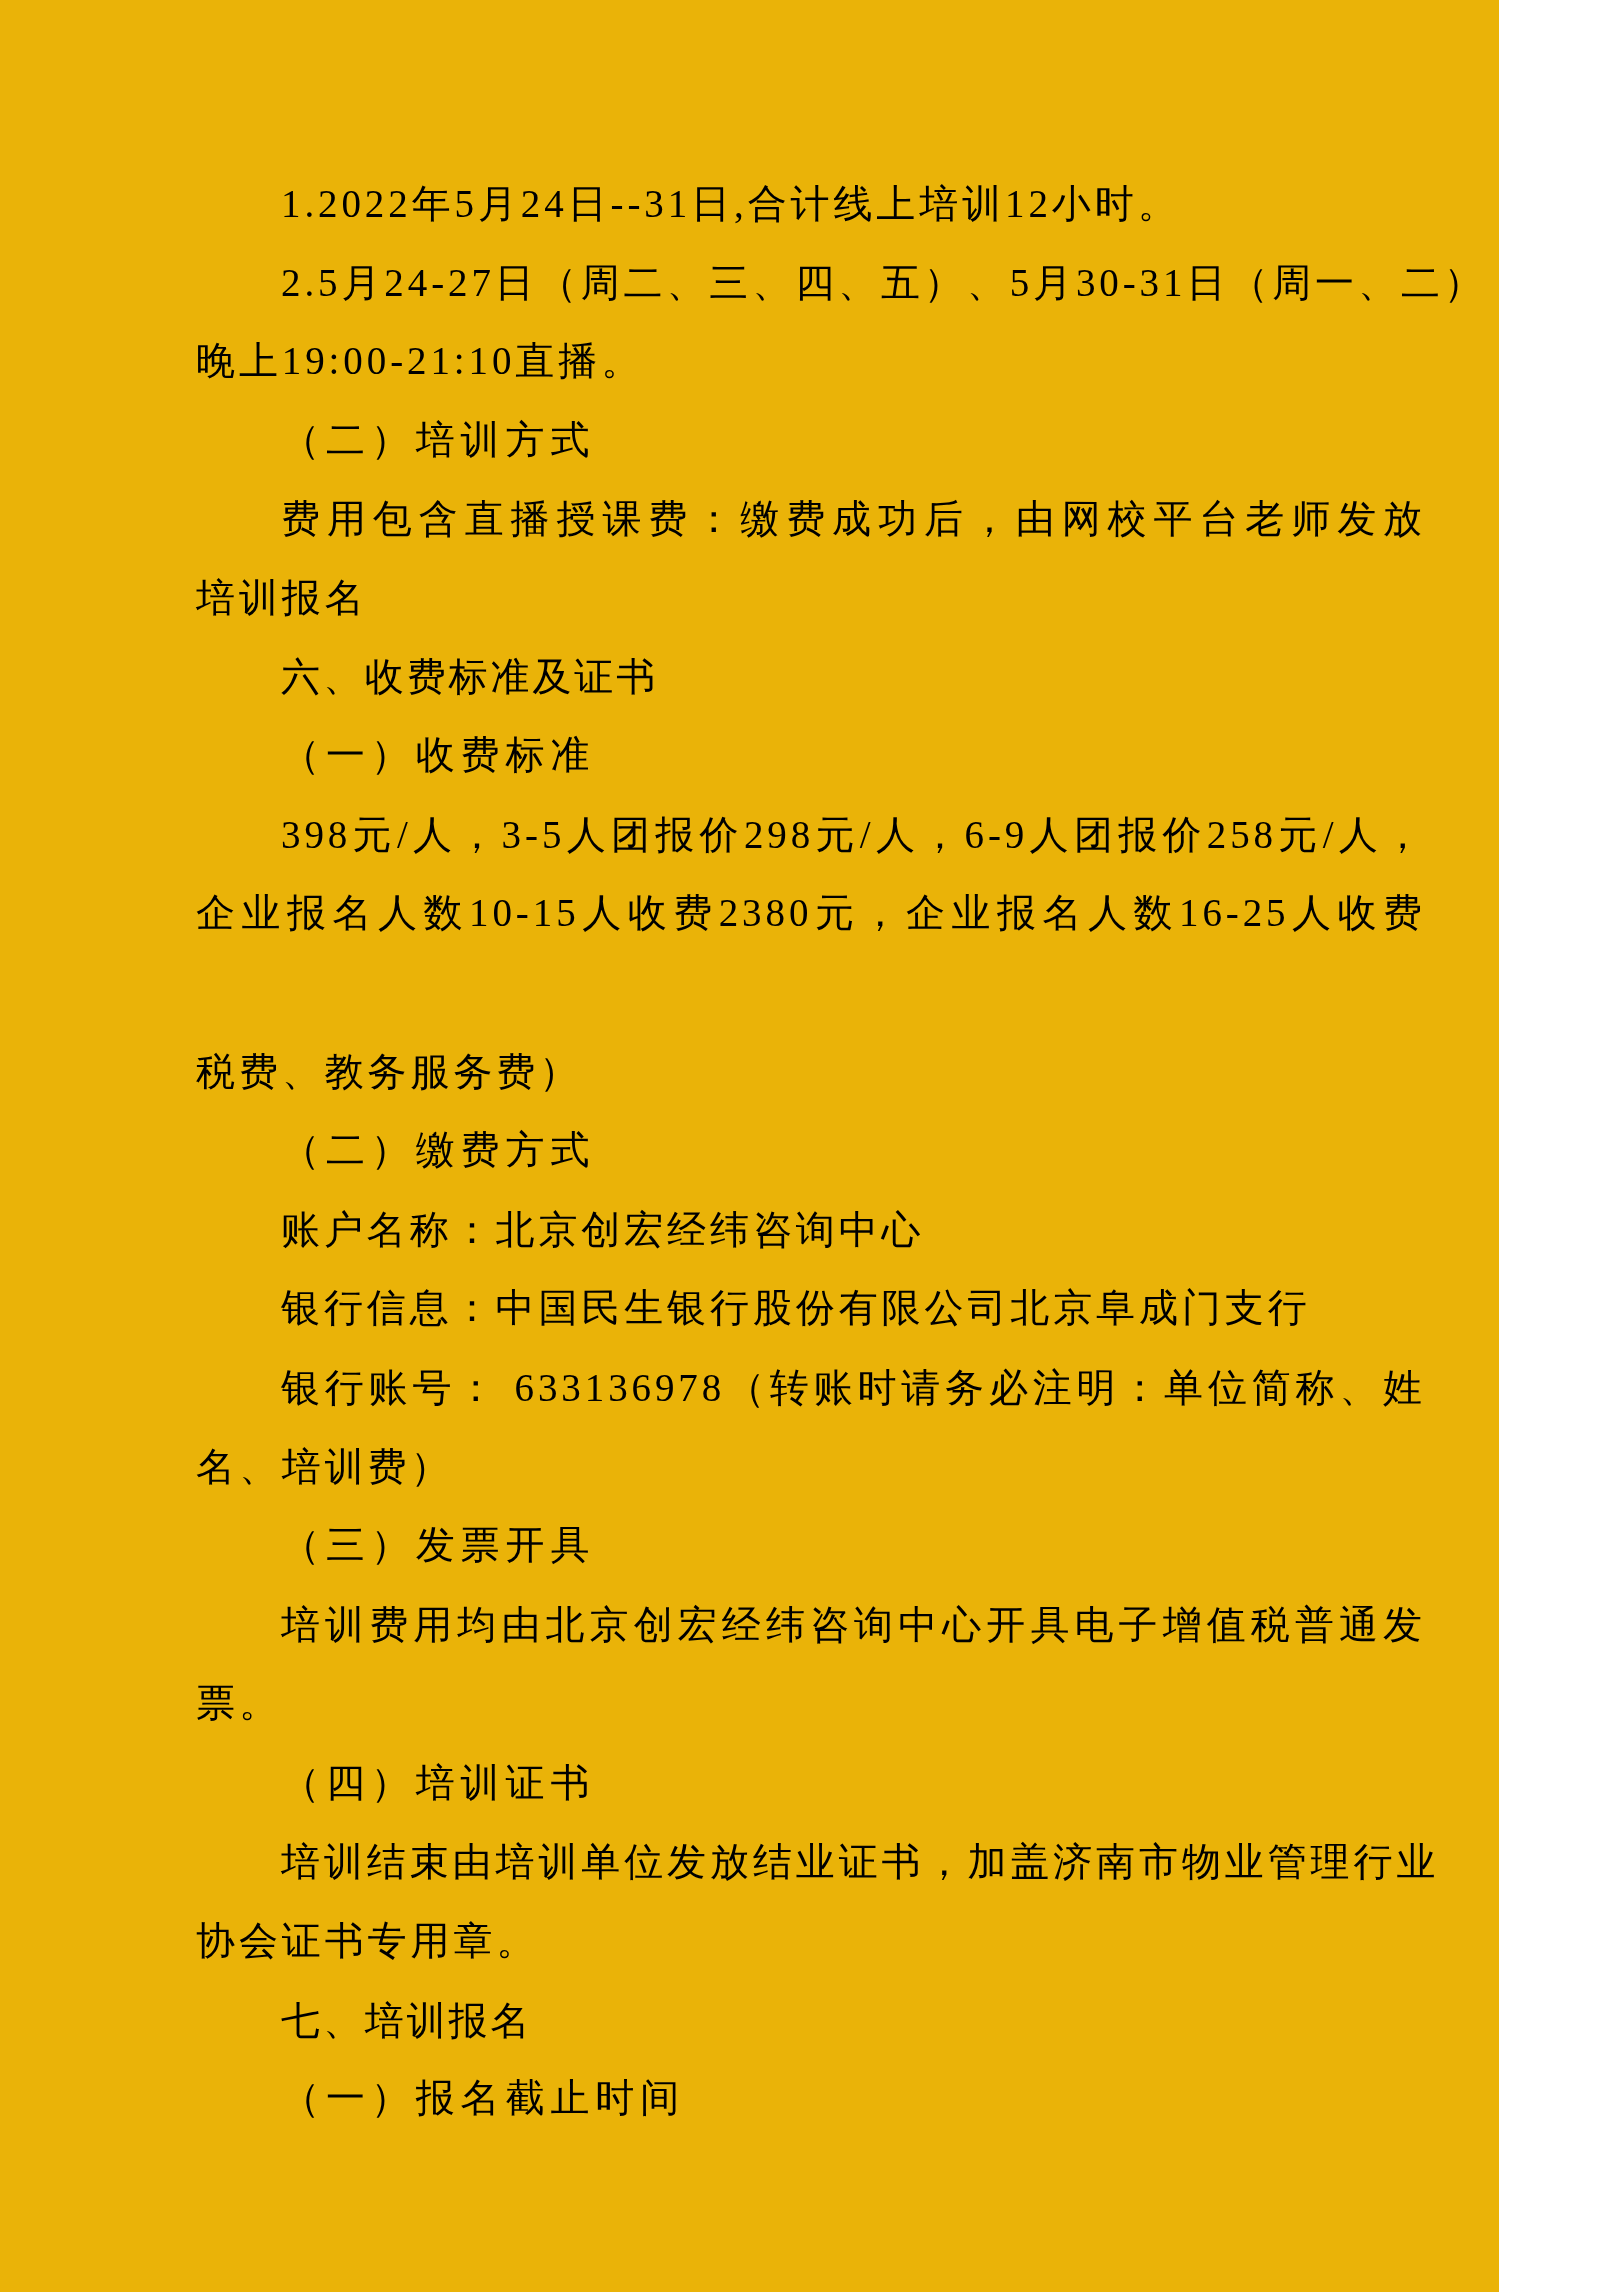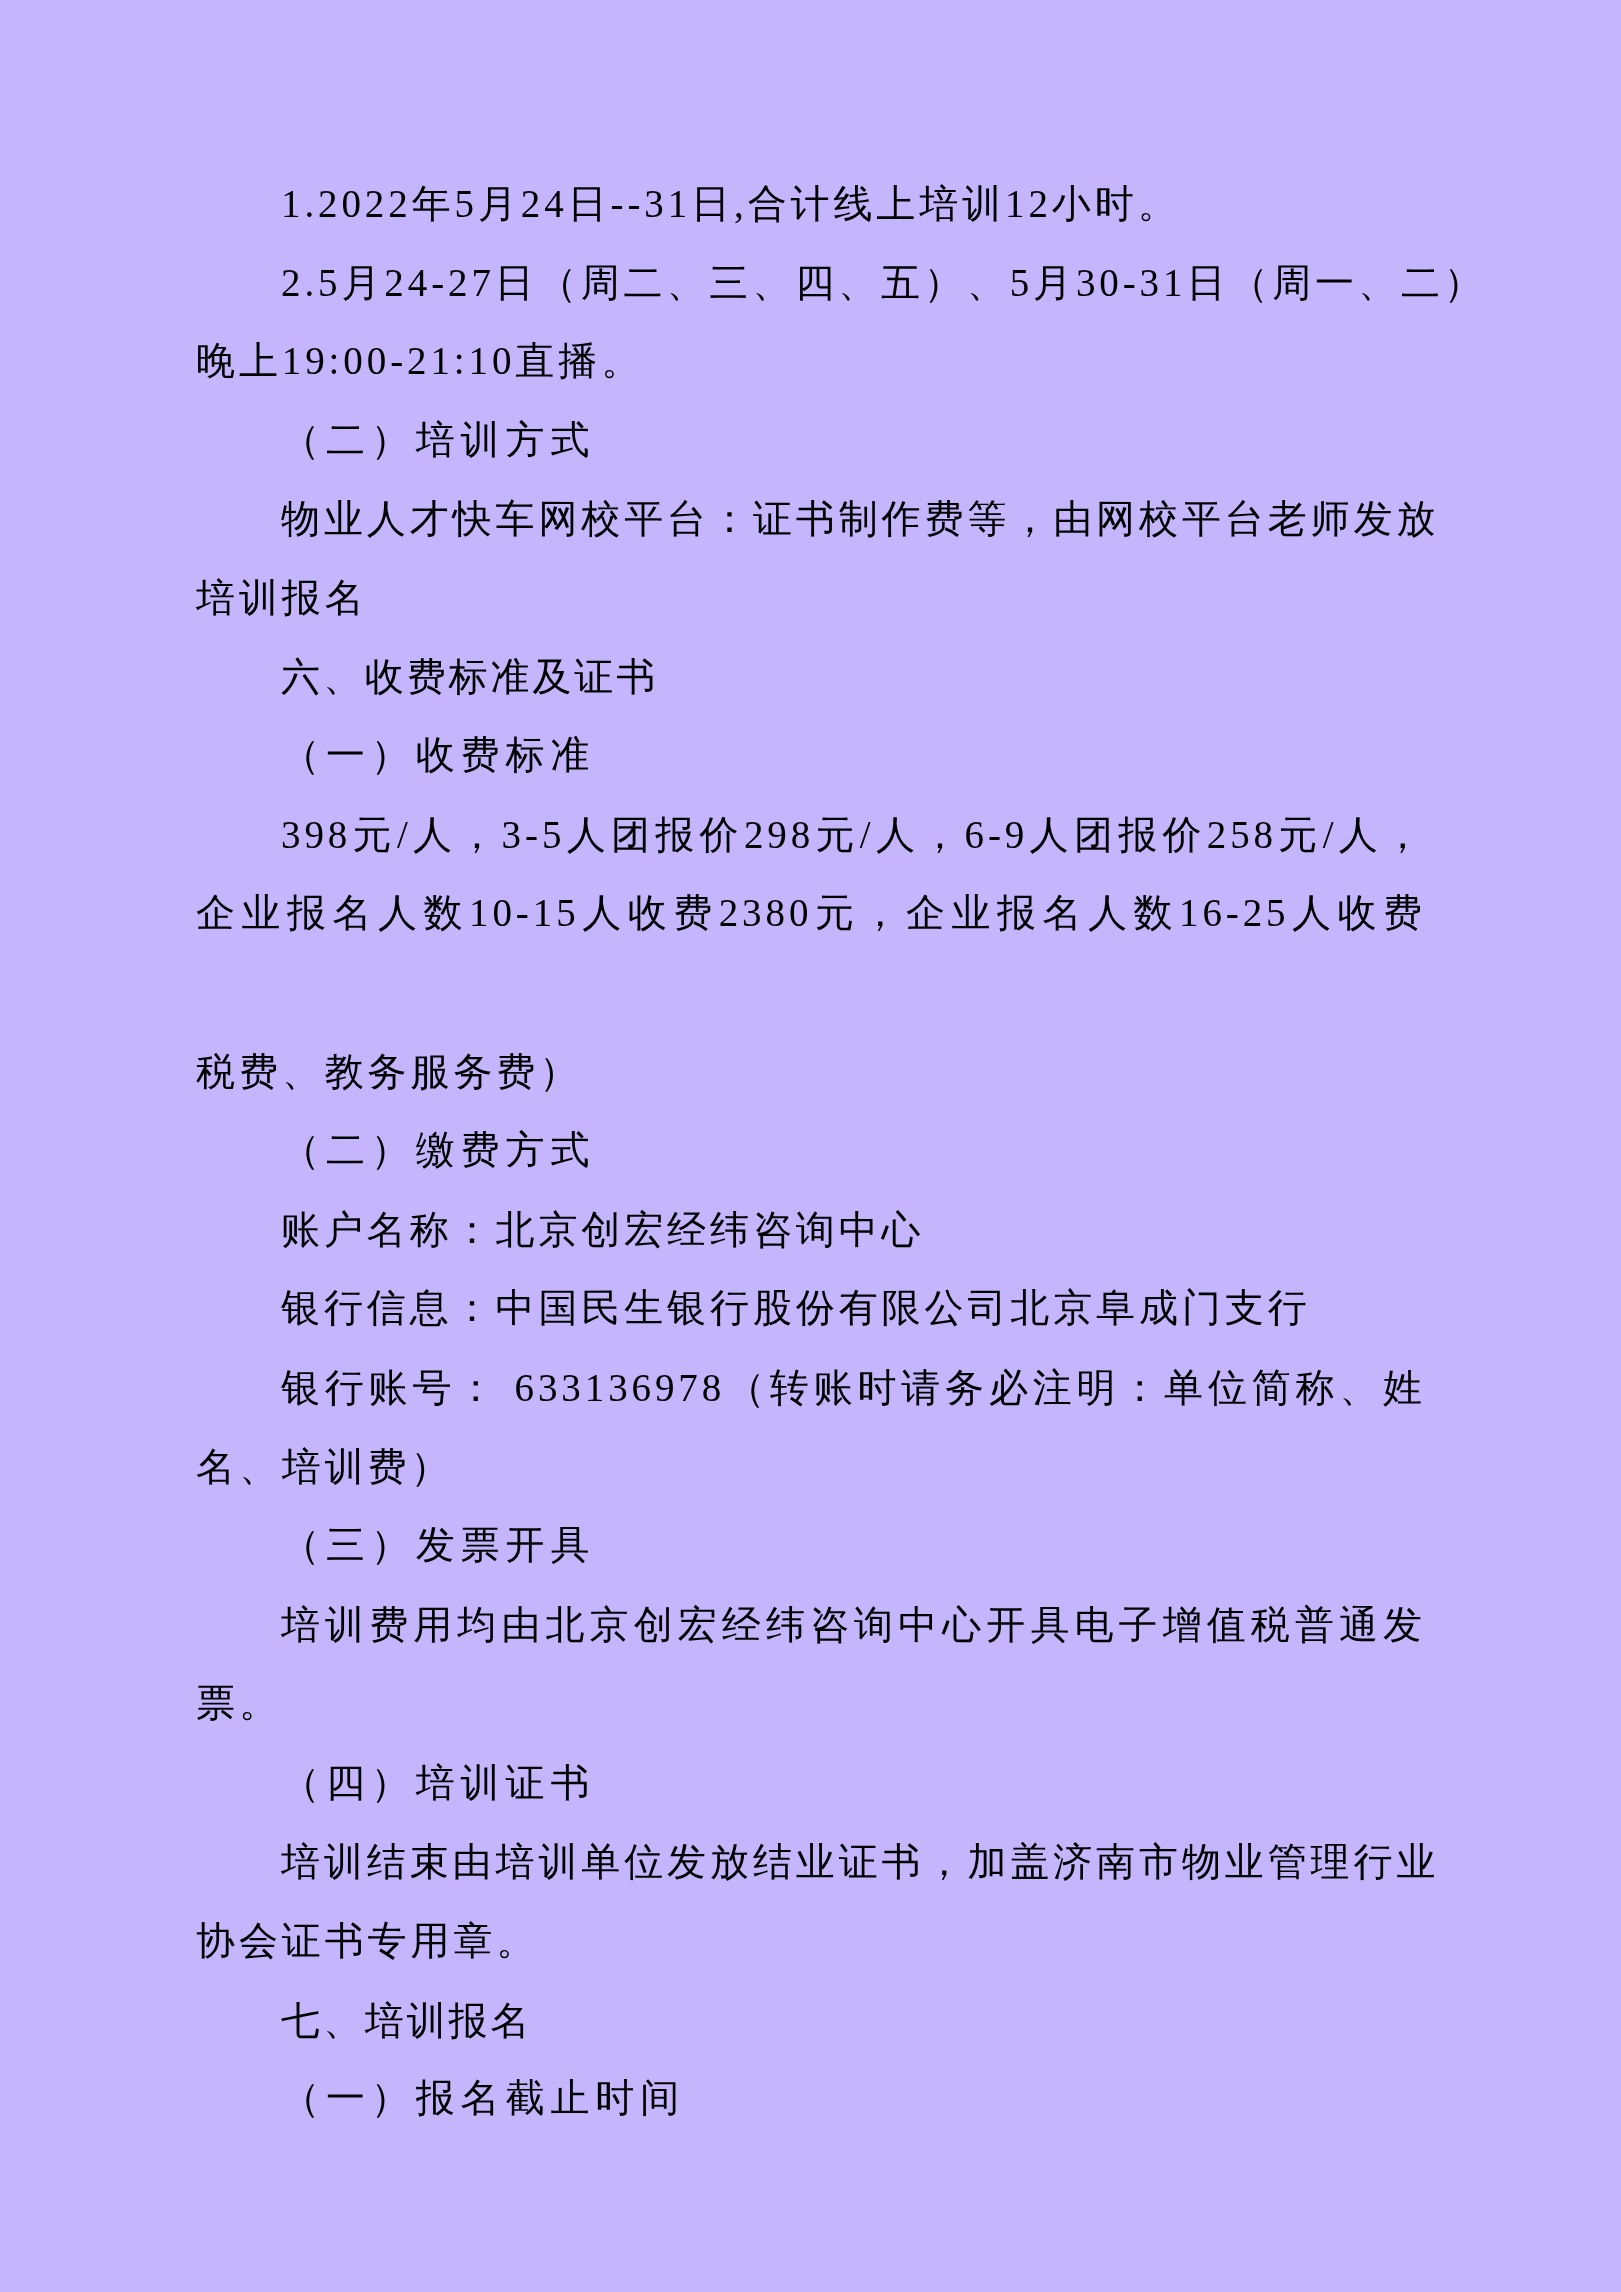--- a/index.html
+++ b/index.html
@@ -11,23 +11,23 @@
       width: 1621px;
       height: 2293px;
       position: relative;
       overflow: hidden;
       color: #000000;
       font-family: "Liberation Serif", "DejaVu Serif", serif;
     }
     .page {
       position: absolute;
       left: 0; top: 0;
-      width: 1621px;
+      width: 1499px;
       height: 2293px;
-      background: #c4b5fd;
+      background: #eab308;
     }
     .line {
       position: absolute;
       left: 196px;
       width: 1230px;
       height: 59px;
       line-height: 59px;
       font-size: 39px;
       letter-spacing: 3.9px;
       white-space: nowrap;
@@ -49,21 +49,21 @@
 </head>
 <body>
 
 <div class="page">
 
   <div class="line indent" style="top:174px">1.2022年5月24日--31日,合计线上培训12小时。</div>
   <div class="line indent justify" style="top:253px">2.5月24-27日（周二、三、四、五）、5月30-31日（周一、二）</div>
   <div class="line" style="top:331px">晚上19:00-21:10直播。</div>
 
   <div class="line h2" style="top:410px">（二）培训方式</div>
-  <div class="line indent justify" style="top:489px">物业人才快车网校平台：证书制作费等，由网校平台老师发放</div>
+  <div class="line indent justify" style="top:489px">费用包含直播授课费：缴费成功后，由网校平台老师发放</div>
   <div class="line" style="top:568px">培训报名</div>
 
   <div class="line indent h1" style="top:647px">六、收费标准及证书</div>
 
   <div class="line h2" style="top:725px">（一）收费标准</div>
   <div class="line indent justify" style="top:805px">398元/人，3-5人团报价298元/人，6-9人团报价258元/人，</div>
   <div class="line justify" style="top:883px">企业报名人数10-15人收费2380元，企业报名人数16-25人收费</div>
   <div class="line" style="top:1042px">税费、教务服务费）</div>
 
   <div class="line h2" style="top:1120px">（二）缴费方式</div>

